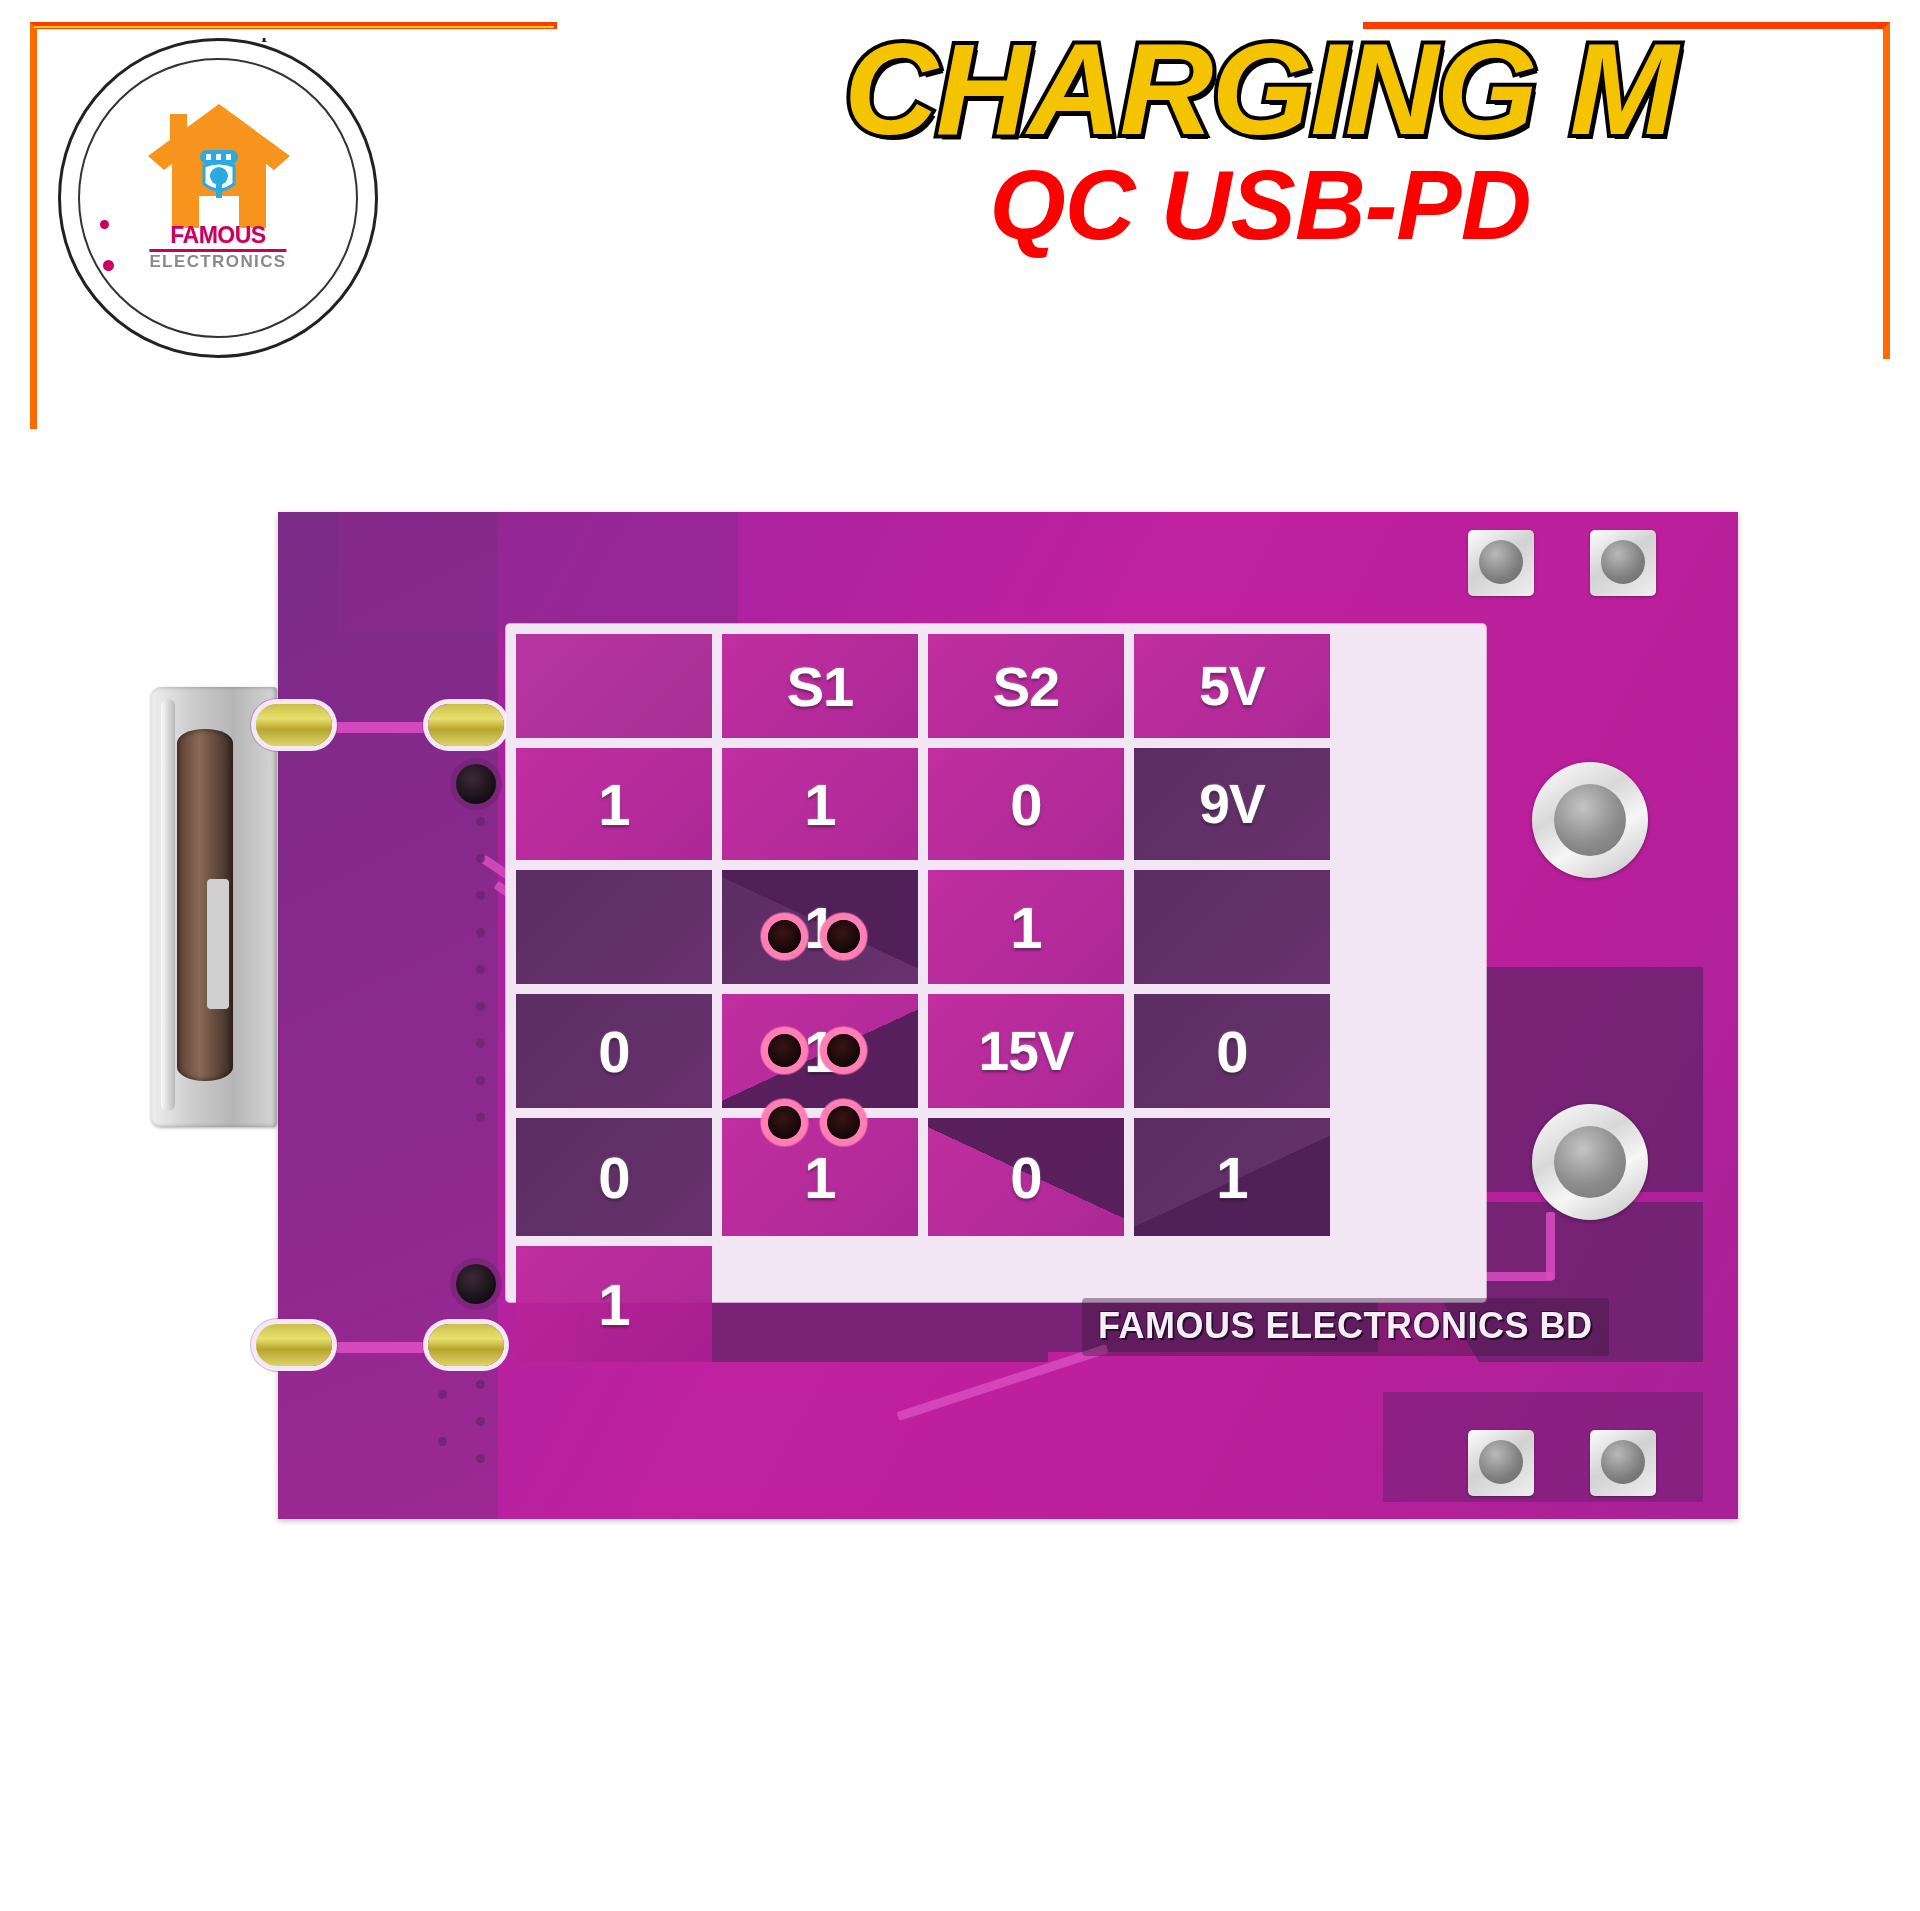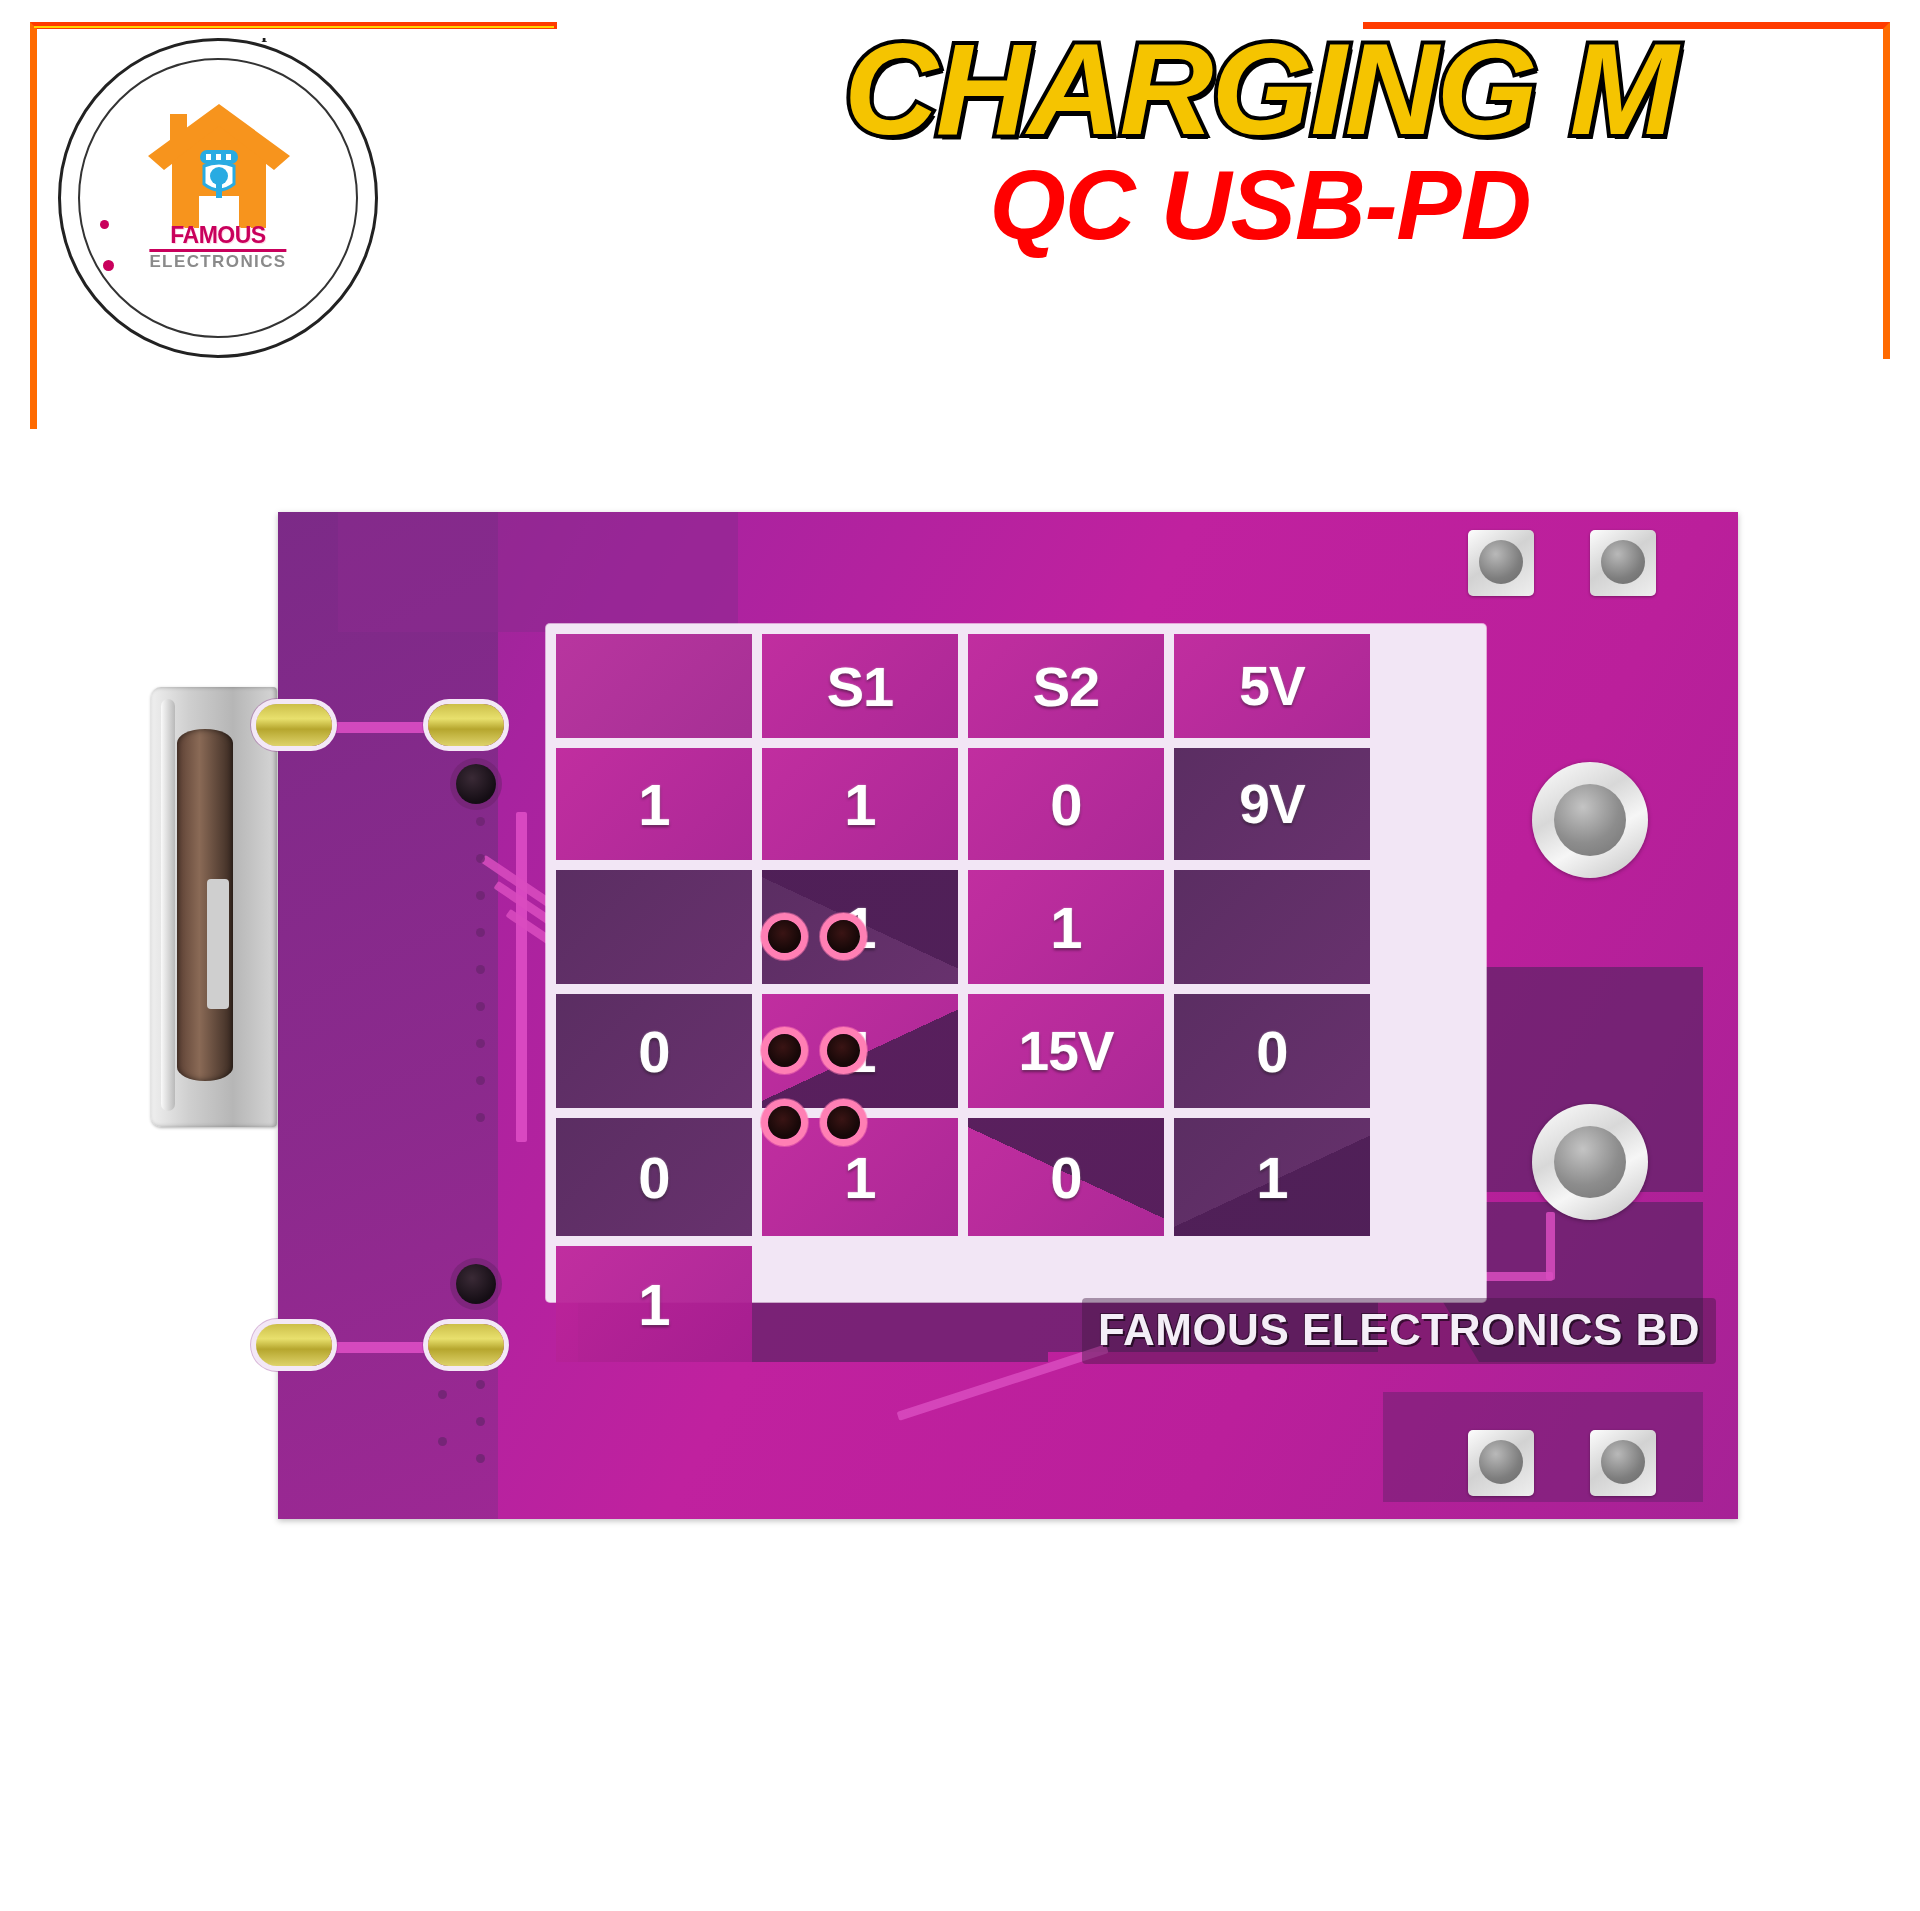--- a/index.html
+++ b/index.html
@@ -338,21 +338,20 @@
     inset: 0;
     display: grid;
     grid-template-columns: 196px 196px 196px 196px;
     grid-template-rows: 104px 112px 114px 114px 118px 116px;
     gap: 10px;
     padding: 10px;
     box-sizing: content-box;
     background: #f2e6f5;
     border-radius: 4px;
     box-shadow: 0 0 0 1px rgba(255,255,255,.6);
-    margin-left: 40px;
   }
   .silk-cell {
     position: relative;
     display: flex;
     align-items: center;
     justify-content: center;
     color: #ffffff;
     font-family: "Liberation Sans", sans-serif;
     font-weight: 700;
     font-size: 58px;
@@ -397,21 +396,21 @@
   .watermark {
     position: absolute;
     left: 1082px;
     top: 1298px;
     padding: 7px 16px 9px 16px;
     background: rgba(62,24,62,0.42);
     border-radius: 4px;
     color: #f4eef7;
     font-family: "Liberation Sans", sans-serif;
     font-weight: 700;
-    font-size: 44px;
+    font-size: 36px;
     letter-spacing: 0.5px;
     text-shadow: 2px 2px 0 rgba(0,0,0,.55), -1px -1px 0 rgba(0,0,0,.4);
     white-space: nowrap;
     z-index: 40;
   }
 </style>
 </head>
 <body>
 
 <div class="corner-bracket corner-tl"></div>

